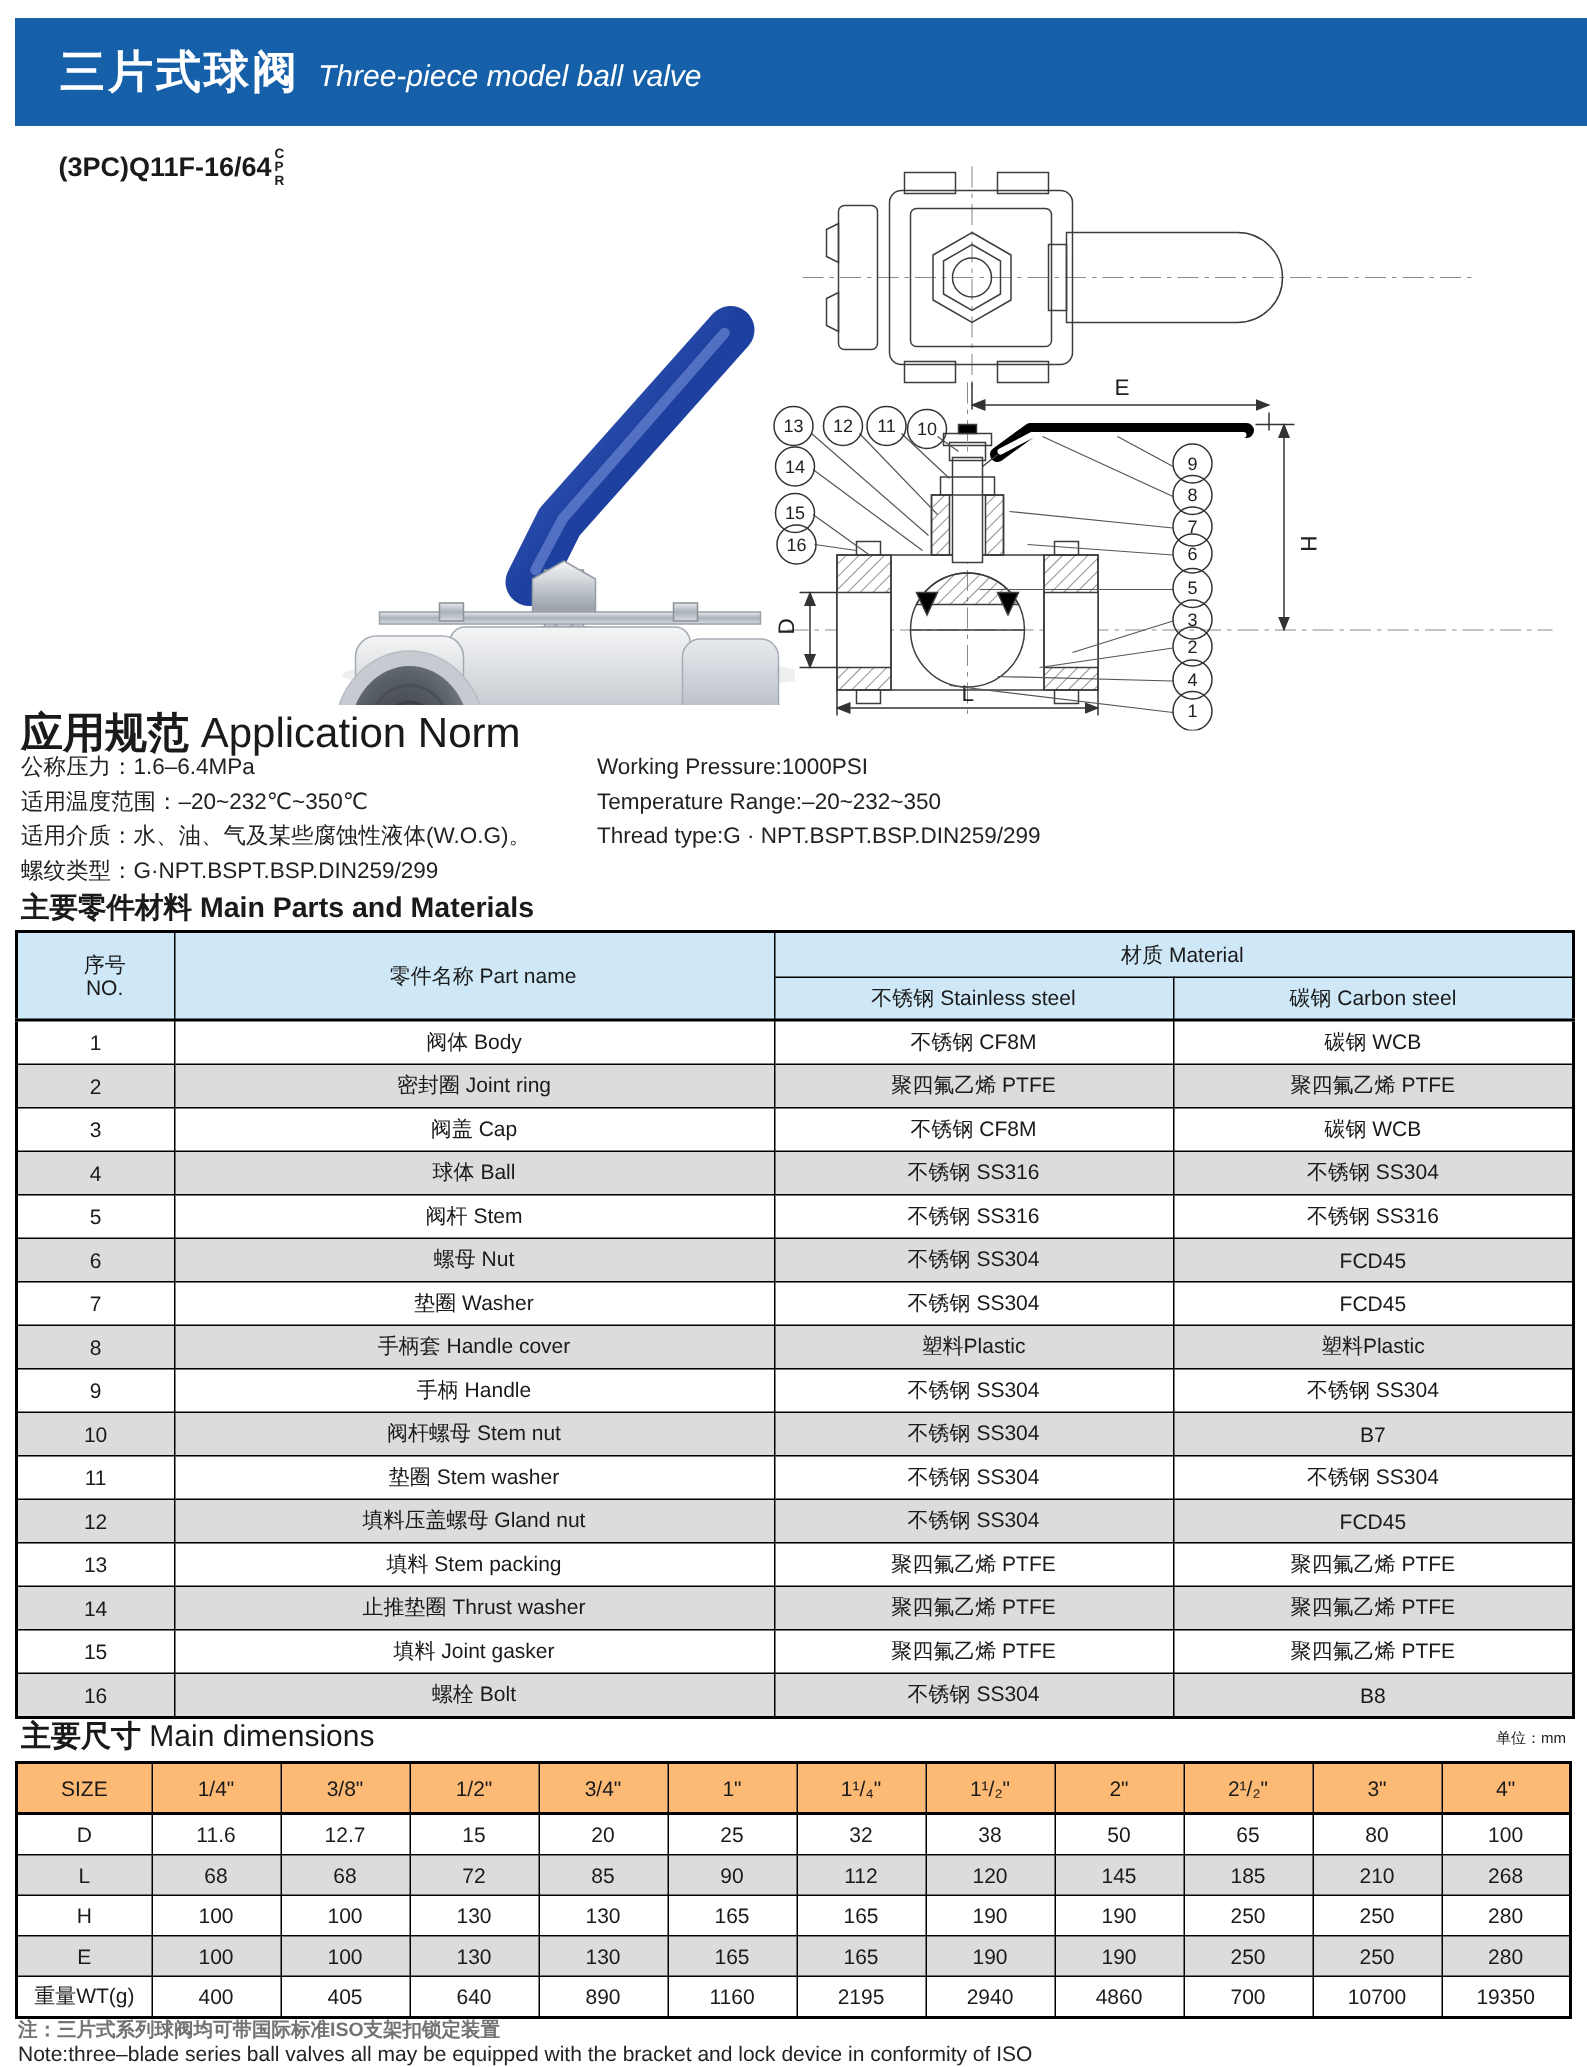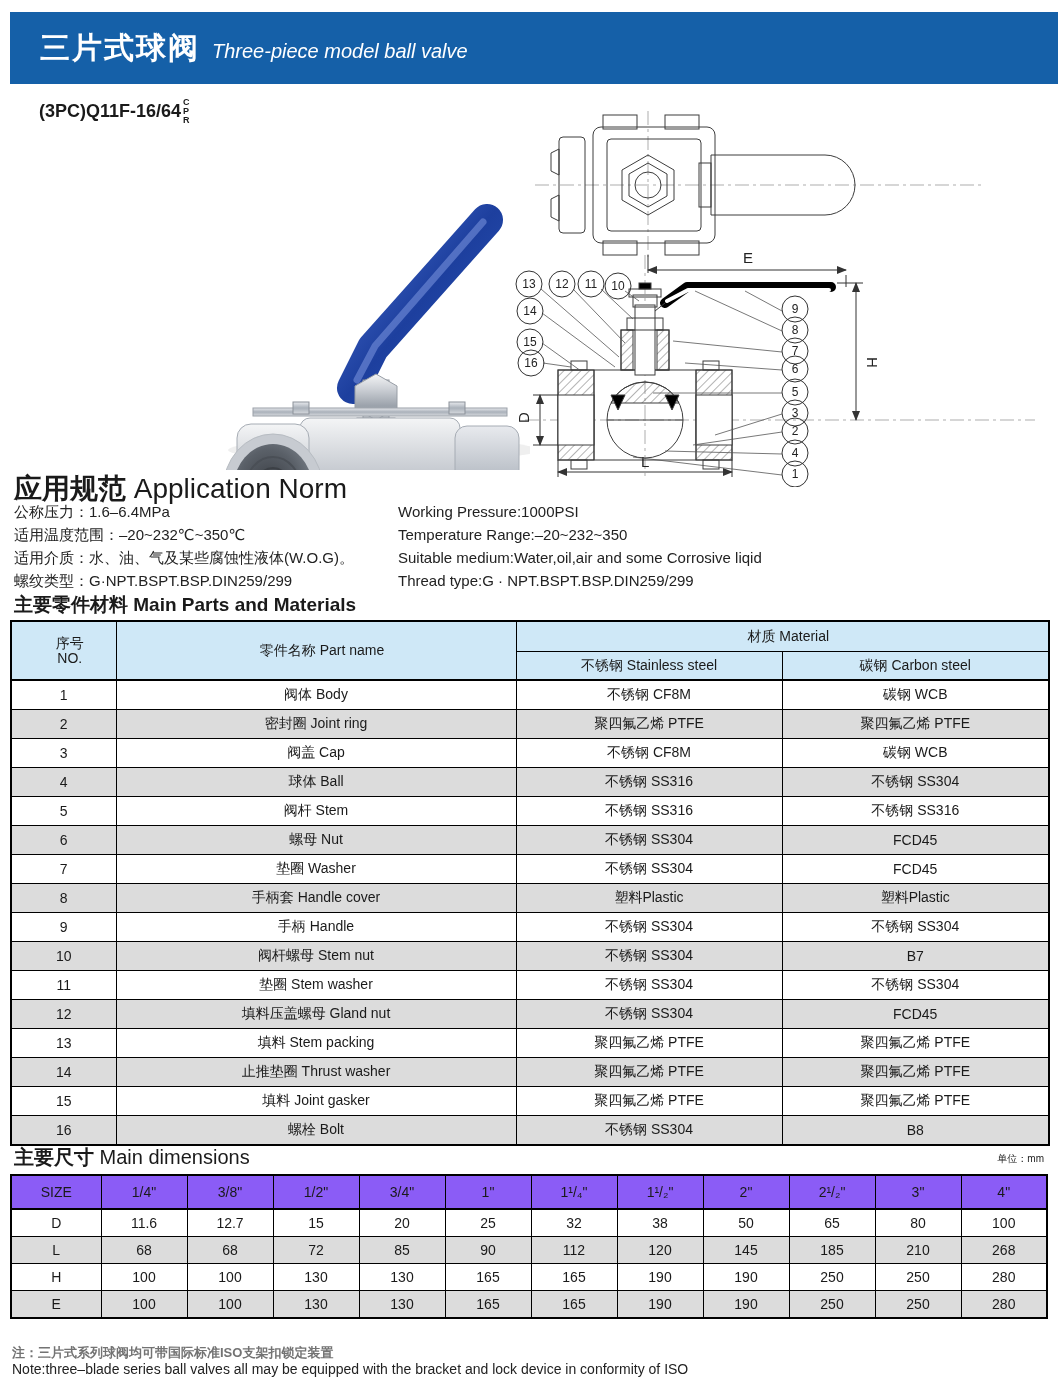--- a/index.html
+++ b/index.html
@@ -47,21 +47,21 @@
   .parts-table thead{border-bottom:2px solid #000;}
   .parts-table tbody td{height:28px;}
   .parts-table tbody tr:nth-child(even){background:#dcdcdc;}
   .no-head div{line-height:15px;}
 
   
   .dims-heading{left:14px;top:1144px;font-size:20px;}
   .unit-label{right:14px;top:1152px;font-size:10px;color:#222;}
   .dims-table{left:10px;top:1174px;width:1038px;border:2px solid #000;}
   .dims-table td{border:1px solid #000;text-align:center;font-size:14px;padding:0 2px;}
-  .dims-table thead{background:#8b5cf6;border-bottom:2px solid #000;margin-left:43px;}
+  .dims-table thead{background:#fdba74;border-bottom:2px solid #000;margin-left:43px;}
   .dims-table thead td{height:32px;}
   .dims-table tbody td{height:26px;}
   .dims-table tbody tr:nth-child(even){background:#dcdcdc;}
 
   
   .note-zh{left:12px;top:1344px;font-size:13px;font-weight:bold;color:#737373;}
   .note-en{left:12px;top:1361px;font-size:14px;color:#222;}
 
   svg text{font-family:"Liberation Sans","DejaVu Sans",sans-serif;}
 </style>
@@ -304,21 +304,20 @@
 </div>
 <div class="abs spec-col spec-left">
   <div>公称压力：1.6–6.4MPa</div>
   <div>适用温度范围：–20~232℃~350℃</div>
   <div>适用介质：水、油、气及某些腐蚀性液体(W.O.G)。</div>
   <div>螺纹类型：G·NPT.BSPT.BSP.DIN259/299</div>
 </div>
 <div class="abs spec-col spec-right">
   <div>Working Pressure:1000PSI</div>
   <div>Temperature Range:–20~232~350</div>
-  <div>Suitable medium:Water,oil,air and some Corrosive liqid</div>
   <div>Thread type:G · NPT.BSPT.BSP.DIN259/299</div>
 </div>
 
 <div class="abs sec-heading parts-heading">
   <span class="zh">主要零件材料</span>
   <span class="en">Main Parts and Materials</span>
 </div>
 <table class="abs parts-table">
   <colgroup>
       <col style="width:105px">
@@ -526,17 +525,31 @@
         <td>130</td>
         <td>130</td>
         <td>165</td>
         <td>165</td>
         <td>190</td>
         <td>190</td>
         <td>250</td>
         <td>250</td>
         <td>280</td>
       </tr>
+      <tr>
+        <td>重量WT(g)</td>
+        <td>400</td>
+        <td>405</td>
+        <td>640</td>
+        <td>890</td>
+        <td>1160</td>
+        <td>2195</td>
+        <td>2940</td>
+        <td>4860</td>
+        <td>700</td>
+        <td>10700</td>
+        <td>19350</td>
+      </tr>
     </tbody>
 </table>
 
 <div class="abs note-zh">注：三片式系列球阀均可带国际标准ISO支架扣锁定装置</div>
 <div class="abs note-en">Note:three–blade series ball valves all may be equipped with the bracket and lock device in conformity of ISO</div>
 
 </body></html>

